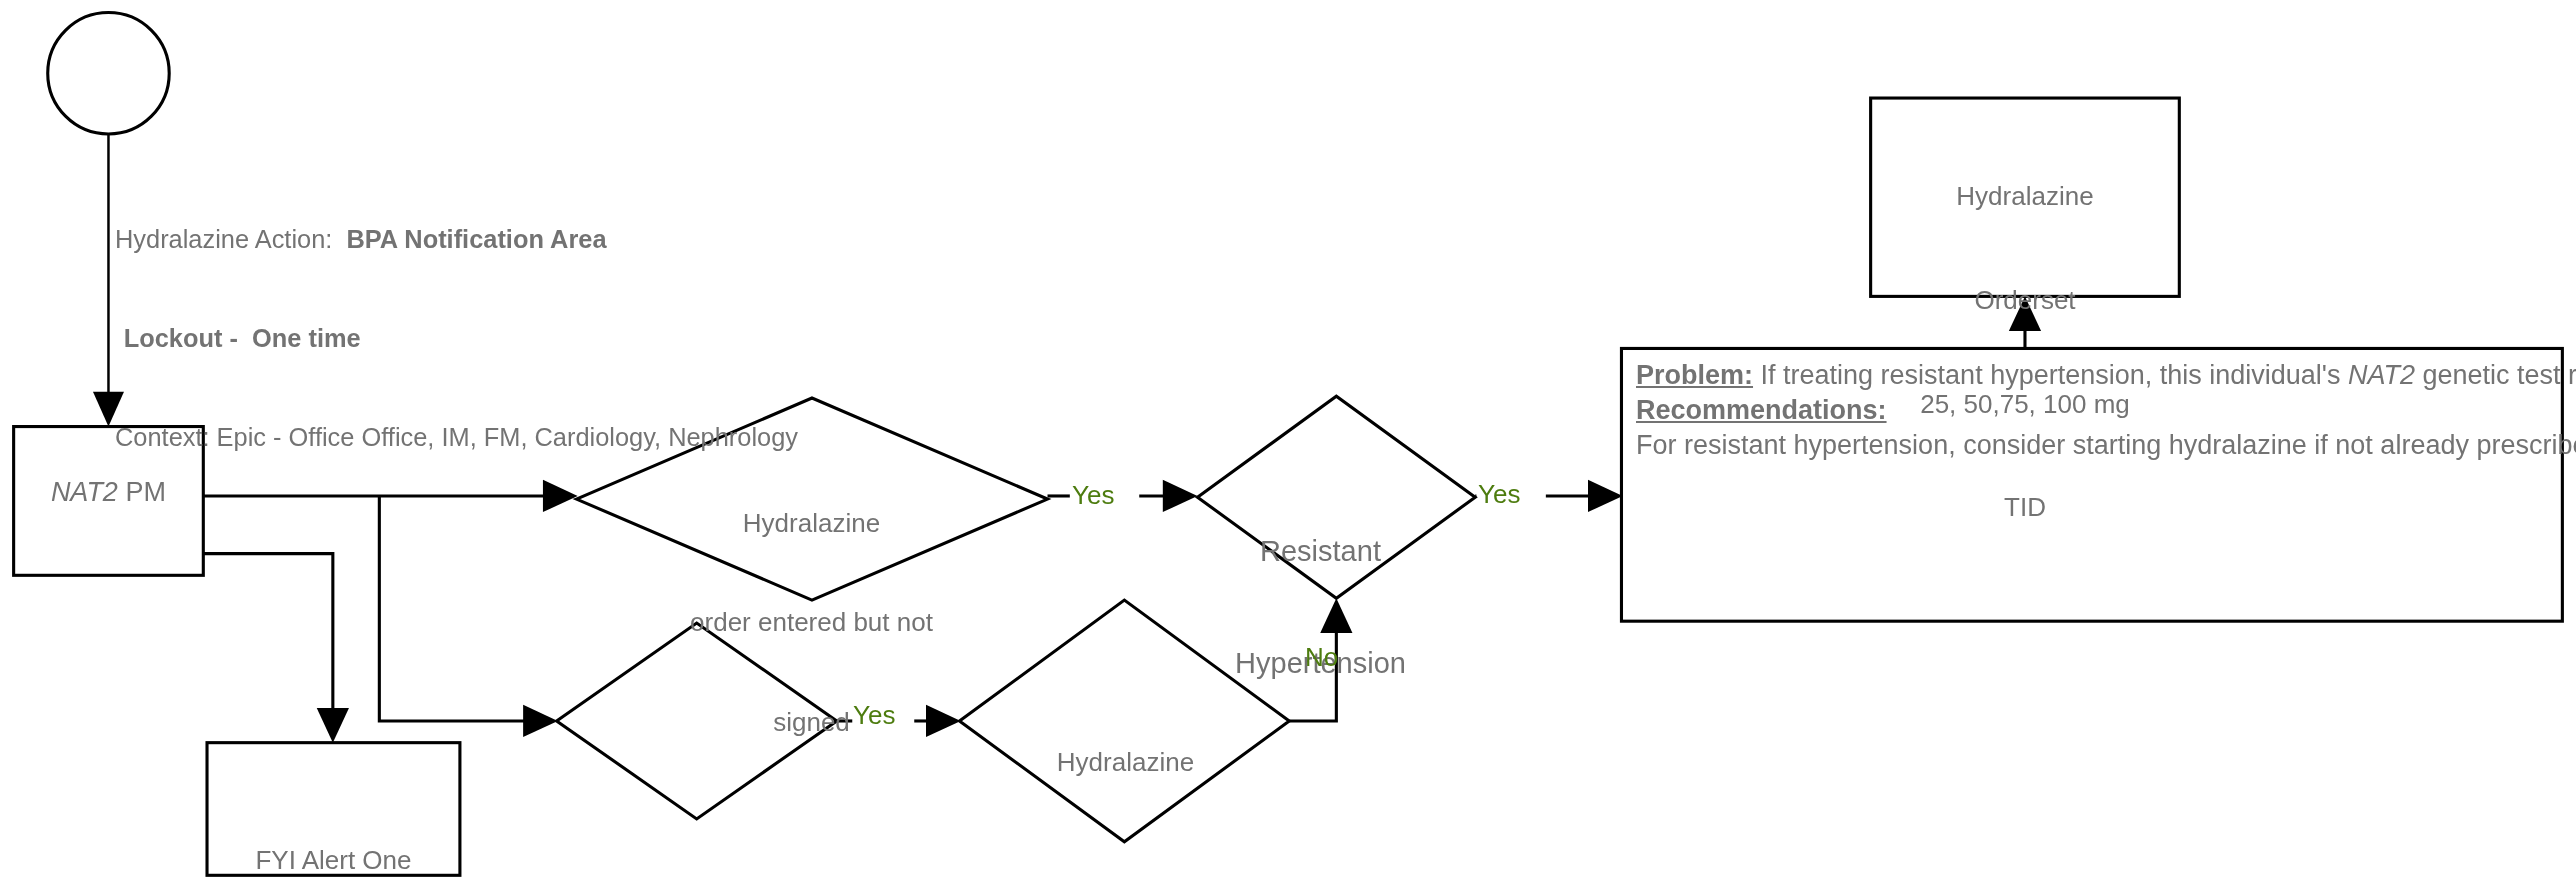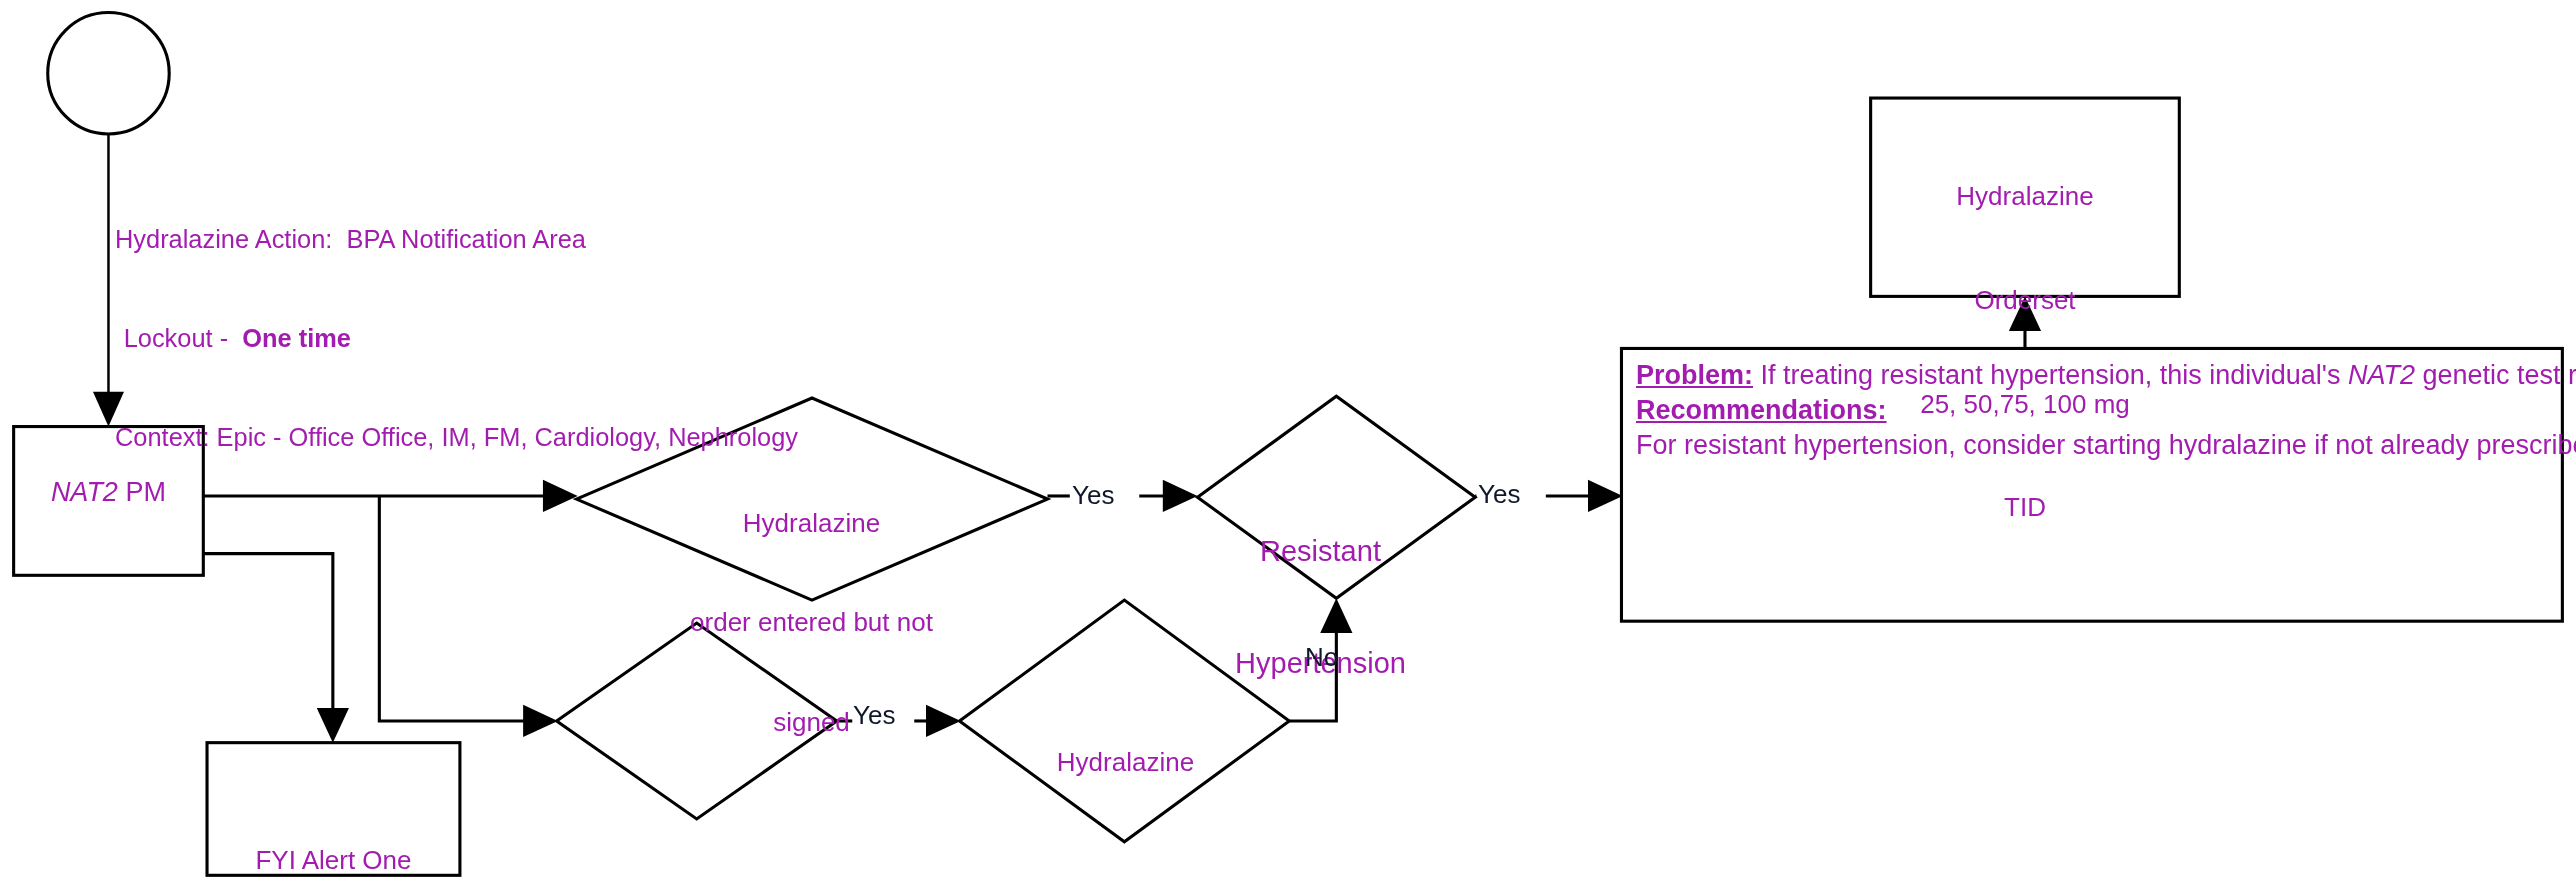--- a/index.html
+++ b/index.html
@@ -43,37 +43,37 @@
     stroke: #000000;
     stroke-width: 4;
   }
   .arrowhead {
     fill: #000000;
     stroke: none;
   }
   
   .txt {
     position: absolute;
-    color: #a21caf;
+    color: #737373;
     font-family: "Liberation Sans", sans-serif;
     white-space: pre;
     line-height: 1.18;
   }
   .txt-center {
     text-align: center;
   }
 
   
   #trigger-block {
     left: 115px;
     top: 157px;
     font-size: 25.4px;
     line-height: 1.30;
   }
-  #trigger-block .bold { font-weight: normal; margin-top: 20px; }
+  #trigger-block .bold { font-weight: bold; margin-top: 20px; }
   #trigger-block .bold-ul { font-weight: bold; }
   #trigger-block .lockout-line { padding-left: 8.7px; }
 
   
   #nat2-label {
     left: 12.4px;
     top: 477px;
     width: 192px;
     font-size: 27px;
     text-align: center;
@@ -118,21 +118,21 @@
     top: 459px;
     width: 217px;
     font-size: 29px;
     line-height: 1.28;
   }
 
   
   .edge-label {
     position: absolute;
     font-size: 26px;
-    color: #0f172a;
+    color: #4d7c0f;
     font-family: "Liberation Sans", sans-serif;
     white-space: pre;
   }
   #lbl-yes-1 { left: 1072px; top: 480px; }
   #lbl-yes-2 { left: 1478px; top: 479px; }
   #lbl-yes-3 { left: 853px; top: 700px; }
   #lbl-no-1  { left: 1305px; top: 642px; }
 
   
   #orderset-label {

